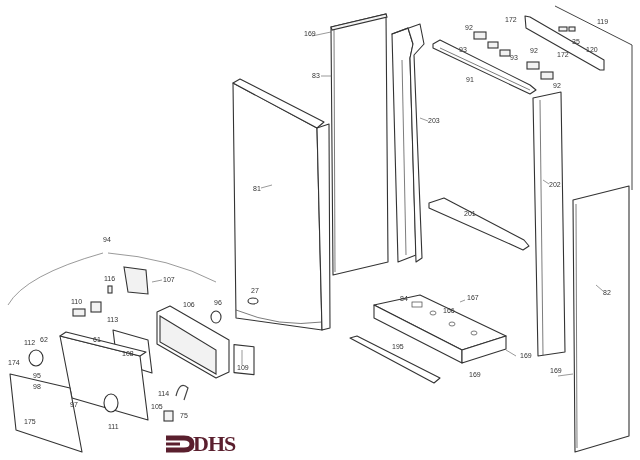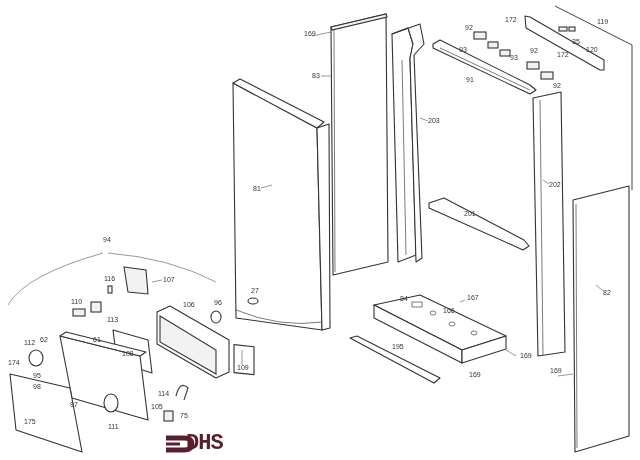--- a/index.html
+++ b/index.html
@@ -6,22 +6,22 @@
   body { width:640px; height:460px; overflow:hidden; position:relative;
          font-family:"Liberation Sans", sans-serif; }
   #canvas { position:absolute; left:0; top:0; width:640px; height:460px; }
   svg { position:absolute; left:0; top:0; }
   .part { fill:#ffffff; stroke:#333; stroke-width:1.1; stroke-linejoin:round; }
   .part-shade { fill:#f2f2f2; stroke:#333; stroke-width:1.1; }
   .thin { fill:none; stroke:#444; stroke-width:0.7; }
   .leader { fill:none; stroke:#555; stroke-width:0.6; }
   .callout { position:absolute; font-size:7px; color:#333; line-height:1; white-space:nowrap; }
   .logo { position:absolute; left:164px; top:432px; width:90px; height:24px; }
-  .logo-text { position:absolute; left:186px; top:431px; font-size:22px; font-weight:bold;
-               color:#5a1f2e; letter-spacing:-1px; font-family:Liberation Mono, monospace; }
+  .logo-text { position:absolute; left:193px; top:431px; font-size:22px; font-weight:bold;
+               color:#5a1f2e; letter-spacing:-1px; font-family:Liberation Serif, serif; }
 </style>
 </head>
 <body>
 
 <div id="canvas">
 <svg width="640" height="460" viewBox="0 0 640 460">
 
   <g>
     <polygon class="part" points="331,27 386,14 388,262 333,275"></polygon>
     <polygon class="part-shade" points="331,27 386,14 387,17 332,30"></polygon>

